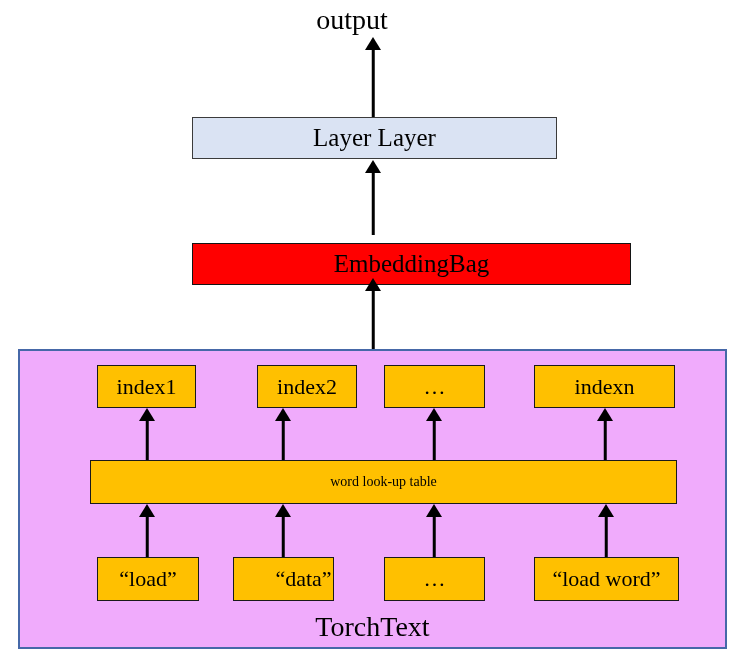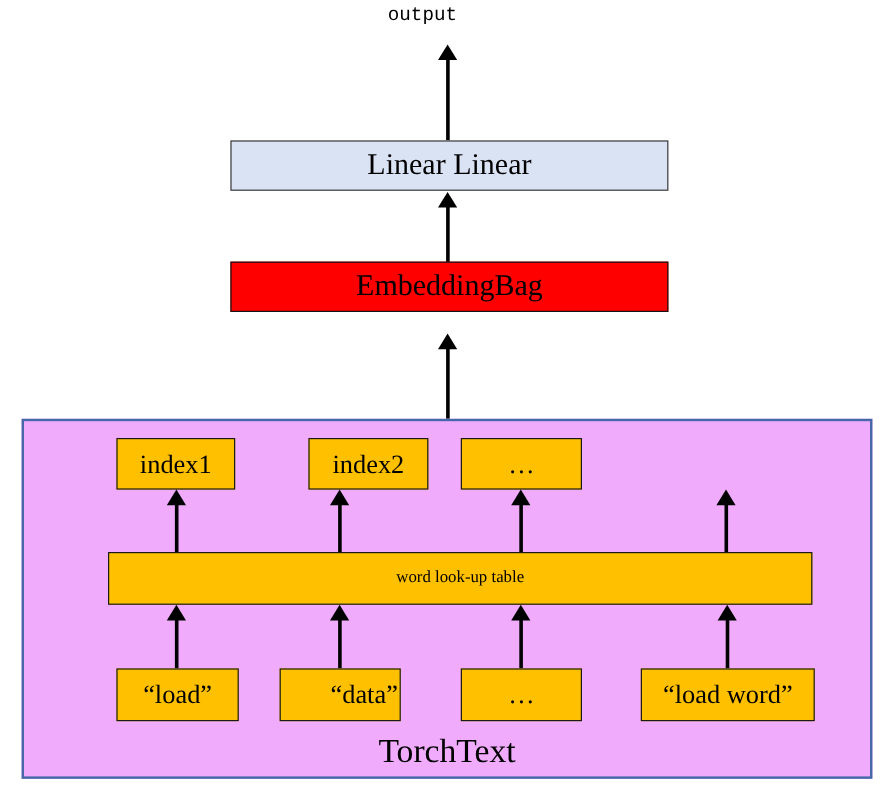--- a/index.html
+++ b/index.html
@@ -6,36 +6,36 @@
   .canvas {
     position: relative;
     width: 745px;
     height: 665px;
     background: #ffffff;
     font-family: "Liberation Serif", serif;
     color: #000000;
     overflow: hidden;
   }
   .label { position: absolute; text-align: center; }
-  .output-label { left: 272px; top: 4px; width: 160px; font-size: 16px; font-family: Liberation Mono, monospace; }
+  .output-label { left: 272px; top: 4px; width: 160px; font-size: 28px; }
 
   .node {
     position: absolute;
     box-sizing: border-box;
     display: flex;
     align-items: center;
     justify-content: center;
     font-size: 25px;
   }
   .linear-box {
     left: 192px; top: 117px; width: 365px; height: 42px;
     background: #dae3f3; border: 1.5px solid #3b3b3b;
   }
   .embedding-box {
-    left: 192px; top: 218px; width: 365px; height: 42px;
+    left: 192px; top: 243px; width: 439px; height: 42px;
     background: #ff0000; border: 1.5px solid #141414;
   }
 
   .torchtext {
     position: absolute;
     left: 18px; top: 349px; width: 709px; height: 300px;
     box-sizing: border-box;
     background: #f0abfc;
     border: 2.5px solid #4668a8;
   }
@@ -74,21 +74,21 @@
 <div class="canvas">
 
   <div class="label output-label">output</div>
 
   <div class="arrow" style="left:365px; top:37px; height:80px;">
     <div class="head"></div>
     <div class="shaft"></div>
   </div>
 
   <div class="node linear-box">
-    <span>Linear Linear</span>
+    <span>Layer Layer</span>
   </div>
 
   <div class="arrow" style="left:365px; top:160px; height:75px;">
     <div class="head"></div>
     <div class="shaft"></div>
   </div>
 
   <div class="node embedding-box">
     <span>EmbeddingBag</span>
   </div>
@@ -101,20 +101,23 @@
   <div class="torchtext">
 
     <div class="node gold idx" style="left:77px; width:99px;">
       <span>index1</span>
     </div>
     <div class="node gold idx" style="left:213px; width:100px;margin-left:24px;">
       <span>index2</span>
     </div>
     <div class="node gold idx" style="left:364px; width:101px;">
       <span>…</span>
+    </div>
+    <div class="node gold idx" style="left:514px; width:141px;">
+      <span>indexn</span>
     </div>
 
     <div class="arrow" style="left:119px; top:57px; height:52px;">
       <div class="head"></div>
       <div class="shaft"></div>
     </div>
     <div class="arrow" style="left:255px; top:57px; height:52px;">
       <div class="head"></div>
       <div class="shaft"></div>
     </div>

